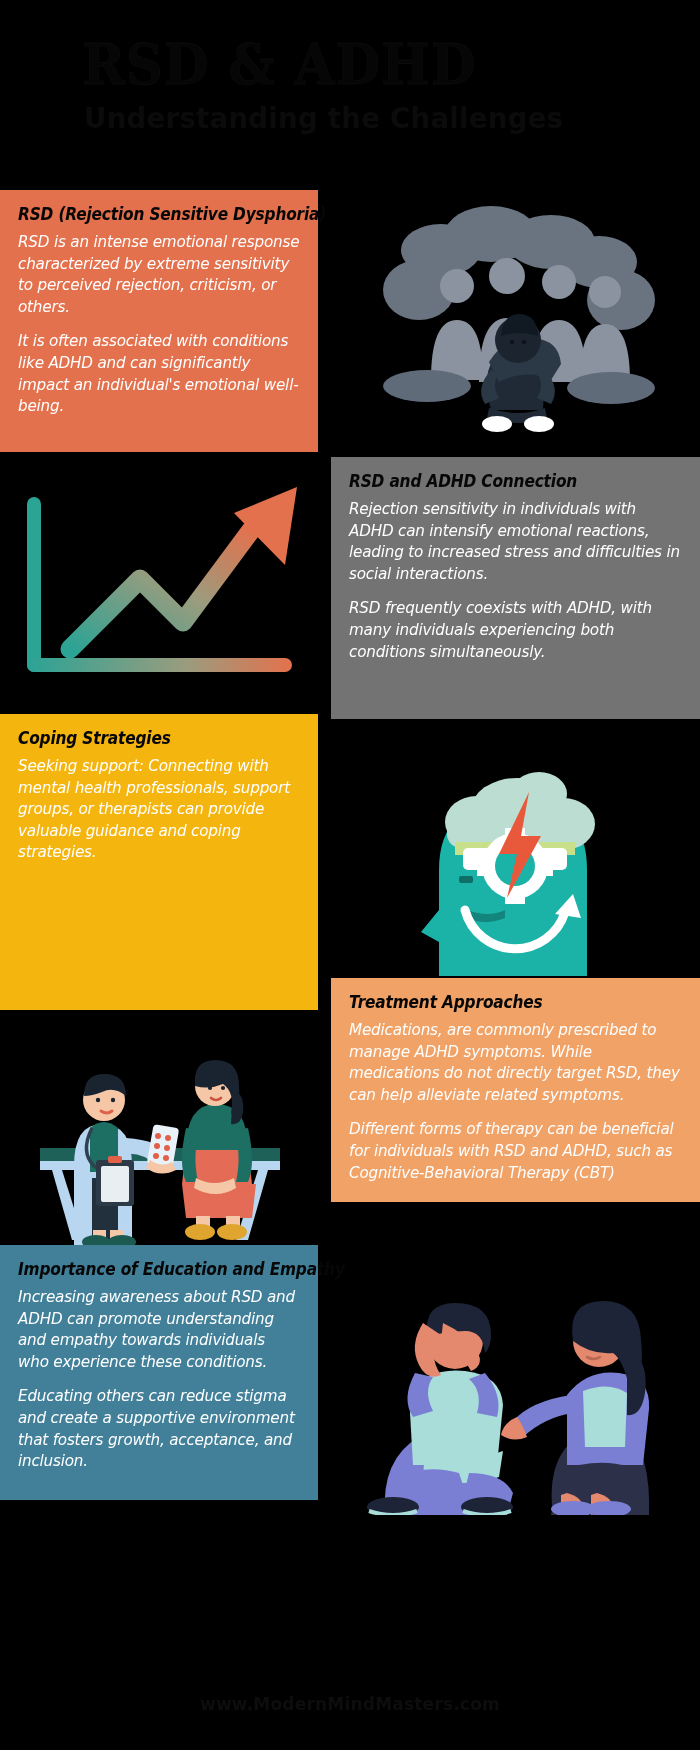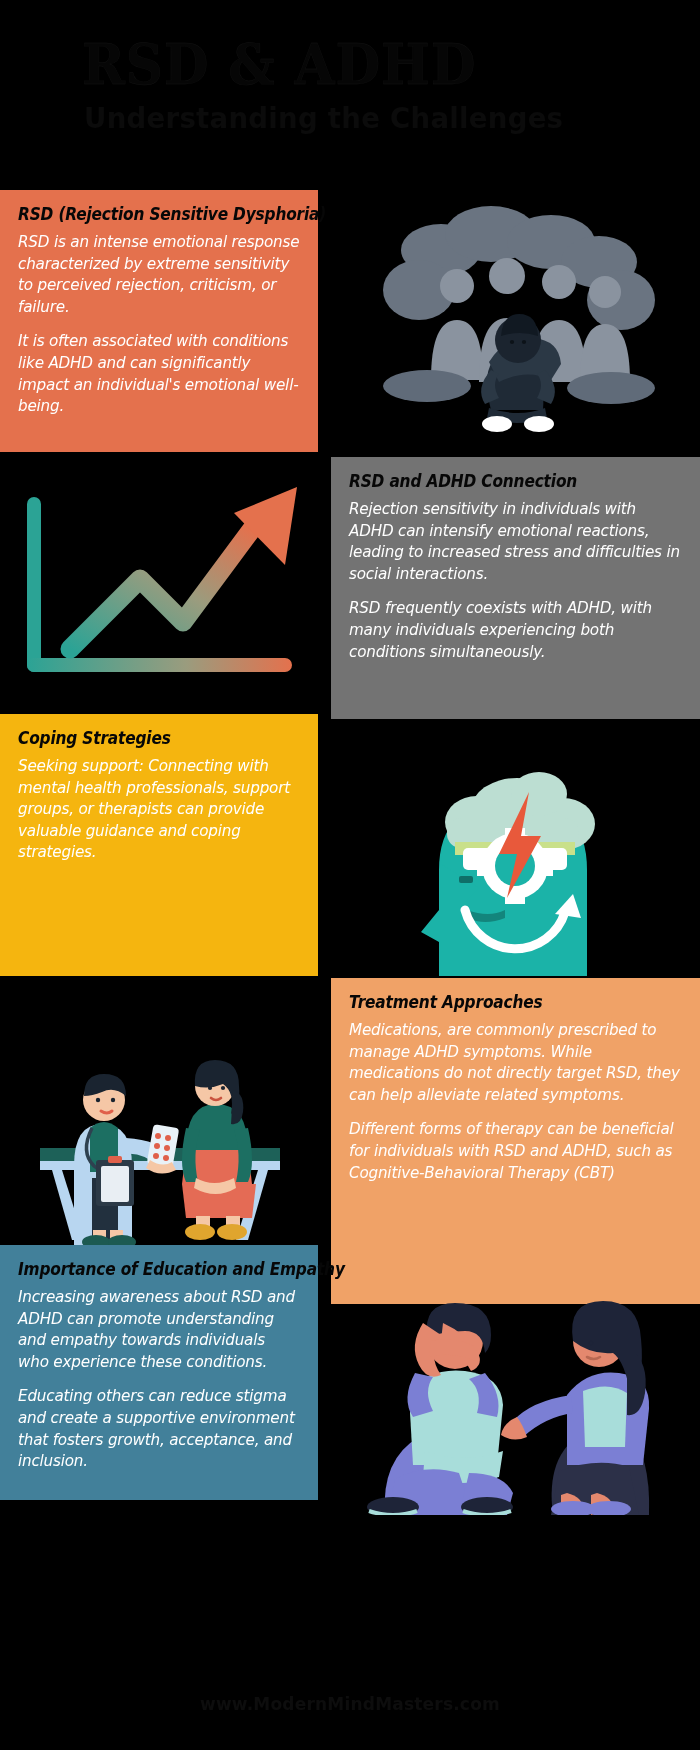--- a/index.html
+++ b/index.html
@@ -41,22 +41,22 @@
   }
   .panel p {
     font-family:"DejaVu Sans", sans-serif;
     font-size:15.2px; color:#ffffff; line-height:1.42;
     margin-bottom:13px; letter-spacing:-0.2px;
   }
   .panel p:last-child { margin-bottom:0; }
 
   #p-rsd      { left:0;   top:190px;  width:318px; height:262px; background:#E4714D; }
   #p-conn     { left:331px; top:457px; width:369px; height:262px; background:#737373; }
-  #p-coping   { left:0;   top:714px;  width:318px; height:262px; background:#F5B50F; }
-  #p-treat    { left:331px; top:978px; width:369px; height:326px; background:#F0A267; }
+  #p-coping   { left:0;   top:714px;  width:318px; height:296px; background:#F5B50F; }
+  #p-treat    { left:331px; top:978px; width:369px; height:224px; background:#F0A267; }
   #p-edu      { left:0;   top:1245px; width:318px; height:255px; background:#42809A; }
 
   
   .art { position:absolute; }
   #a-crowd  { left:331px; top:190px;  width:369px; height:262px; }
   #a-chart  { left:0;     top:457px;  width:318px; height:262px; }
   #a-head   { left:331px; top:714px;  width:369px; height:262px; }
   #a-doctor { left:0;     top:978px;  width:318px; height:270px; }
   #a-pair   { left:331px; top:1245px; width:369px; height:270px; }
   .art svg { display:block; width:100%; height:100%; }
@@ -75,21 +75,21 @@
 
 <div class="page">
 
   <div class="header">
     <div class="title">RSD &amp; ADHD</div>
     <div class="subtitle">Understanding the Challenges</div>
   </div>
 
   <div class="panel" id="p-rsd">
     <h2>RSD (Rejection Sensitive Dysphoria)</h2>
-    <p>RSD is an intense emotional response characterized by extreme sensitivity to perceived rejection, criticism, or failure.</p>
+    <p>RSD is an intense emotional response characterized by extreme sensitivity to perceived rejection, criticism, or others.</p>
     <p>It is often associated with conditions like ADHD and can significantly impact an individual's emotional well-being.</p>
   </div>
 
   <div class="art" id="a-crowd">
     <svg viewBox="0 0 369 262" xmlns="http://www.w3.org/2000/svg">
       <g fill="#737E8C" opacity="0.92">
         <ellipse cx="110" cy="60" rx="40" ry="26"></ellipse>
         <ellipse cx="160" cy="44" rx="46" ry="28"></ellipse>
         <ellipse cx="220" cy="52" rx="44" ry="27"></ellipse>
         <ellipse cx="268" cy="72" rx="38" ry="26"></ellipse>

